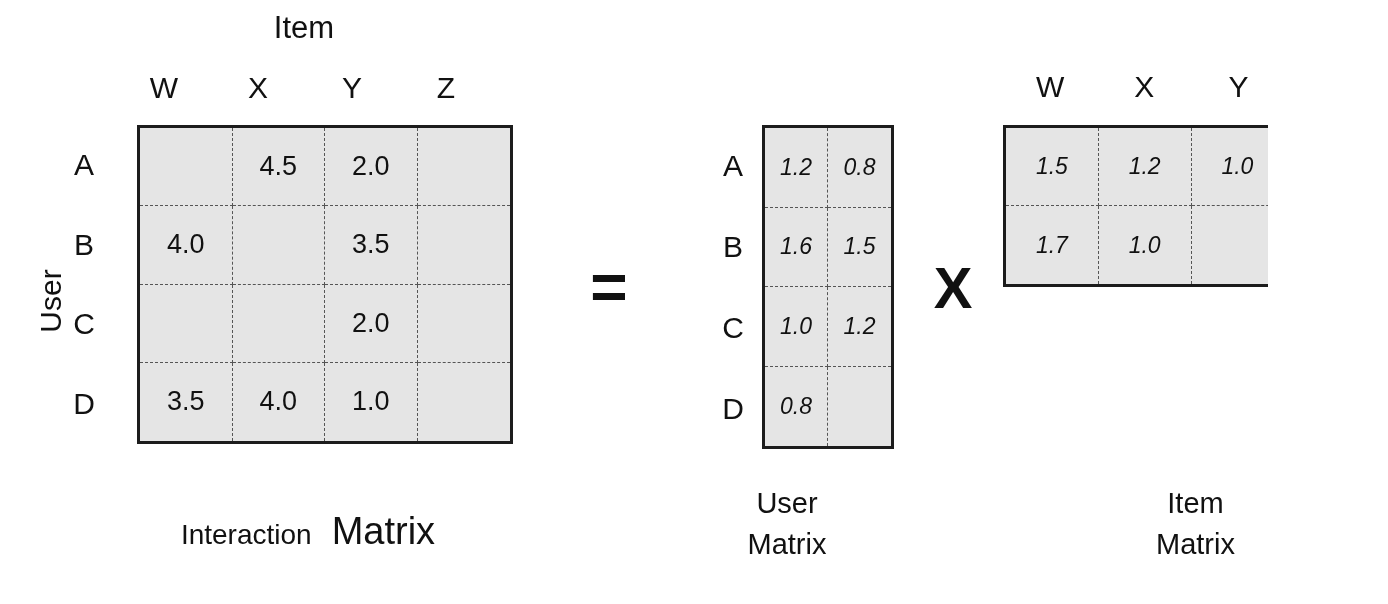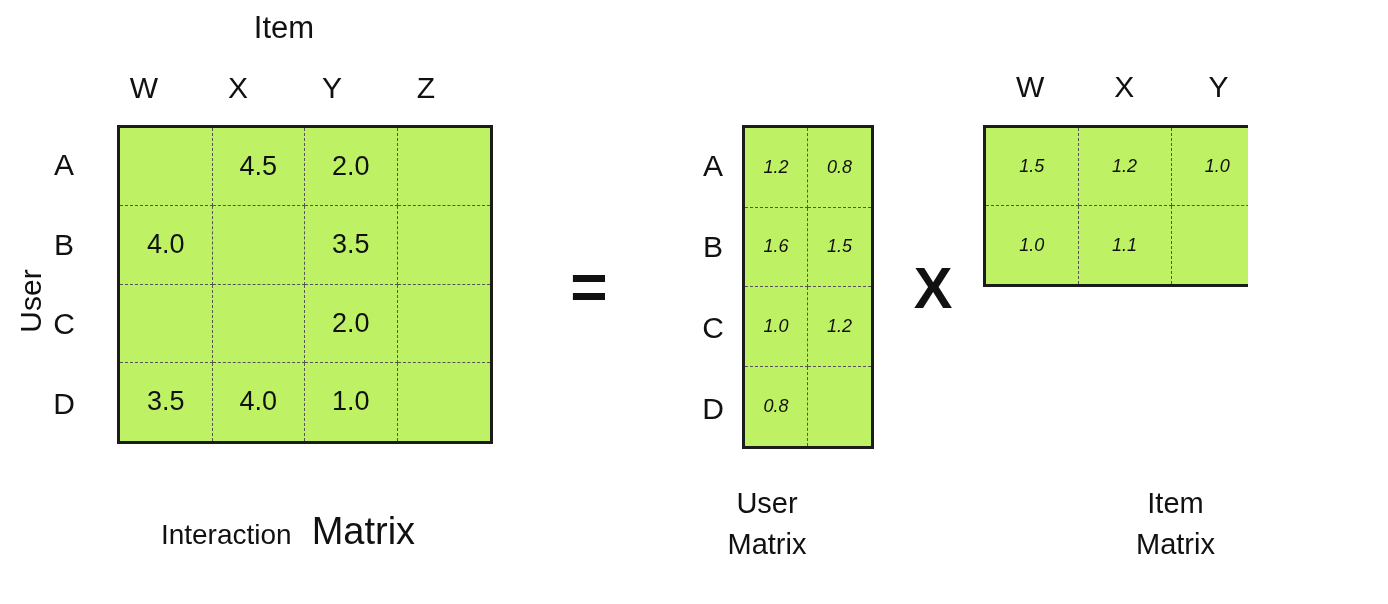--- a/index.html
+++ b/index.html
@@ -2,37 +2,37 @@
 <html><head>
 <meta charset="utf-8">
 <style>
   * { margin:0; padding:0; box-sizing:border-box; }
   html,body { background:#ffffff; }
   body {
     width:1388px; height:604px;
     font-family:"Liberation Sans","DejaVu Sans",sans-serif;
     color:#111111;
   }
-  .canvas { position:relative; width:1248px; height:604px; background:#ffffff; overflow:hidden; }
+  .canvas { position:relative; width:1248px; height:604px; background:#ffffff; overflow:hidden;margin-left:20px; }
   .abs { position:absolute; }
 
   
   .mgrid {
     display:grid;
-    background:#bef264;
+    background:#e5e5e5;
     border:3px solid #1c1c1c;
   }
   .mcell {
     display:flex; align-items:center; justify-content:center;
     border-right:1px dashed #555555;
     border-bottom:1px dashed #555555;
     font-size:27px;
     color:#111111;
   }
-  .mcell.italic { font-style:italic; font-size:18px; }
+  .mcell.italic { font-style:italic; font-size:23px; }
 
   
   .im-grid { left:117px; top:125px; width:376px; height:319px; grid-template-columns:repeat(4,1fr); grid-template-rows:repeat(4,1fr); }
   .im-grid .mcell:nth-child(4n) { border-right:none; }
   .im-grid .mcell:nth-child(n+13) { border-bottom:none; }
 
   
   .um-grid { left:742px; top:125px; width:132px; height:324px; grid-template-columns:repeat(2,1fr); grid-template-rows:repeat(4,1fr); }
   .um-grid .mcell:nth-child(2n) { border-right:none; }
   .um-grid .mcell:nth-child(n+7) { border-bottom:none; }
@@ -155,22 +155,22 @@
     <span>X</span>
     <span>Y</span>
     <span>Z</span>
   </div>
 
   <div class="abs mgrid tm-grid">
     <div class="mcell italic">1.5</div>
     <div class="mcell italic">1.2</div>
     <div class="mcell italic">1.0</div>
     <div class="mcell italic">0.8</div>
+    <div class="mcell italic">1.7</div>
     <div class="mcell italic">1.0</div>
-    <div class="mcell italic">1.1</div>
   </div>
 
   <div class="abs two-line-caption tm-caption">
     <div>Item</div>
     <div>Matrix</div>
   </div>
 
 </div>
 
 </body></html>

